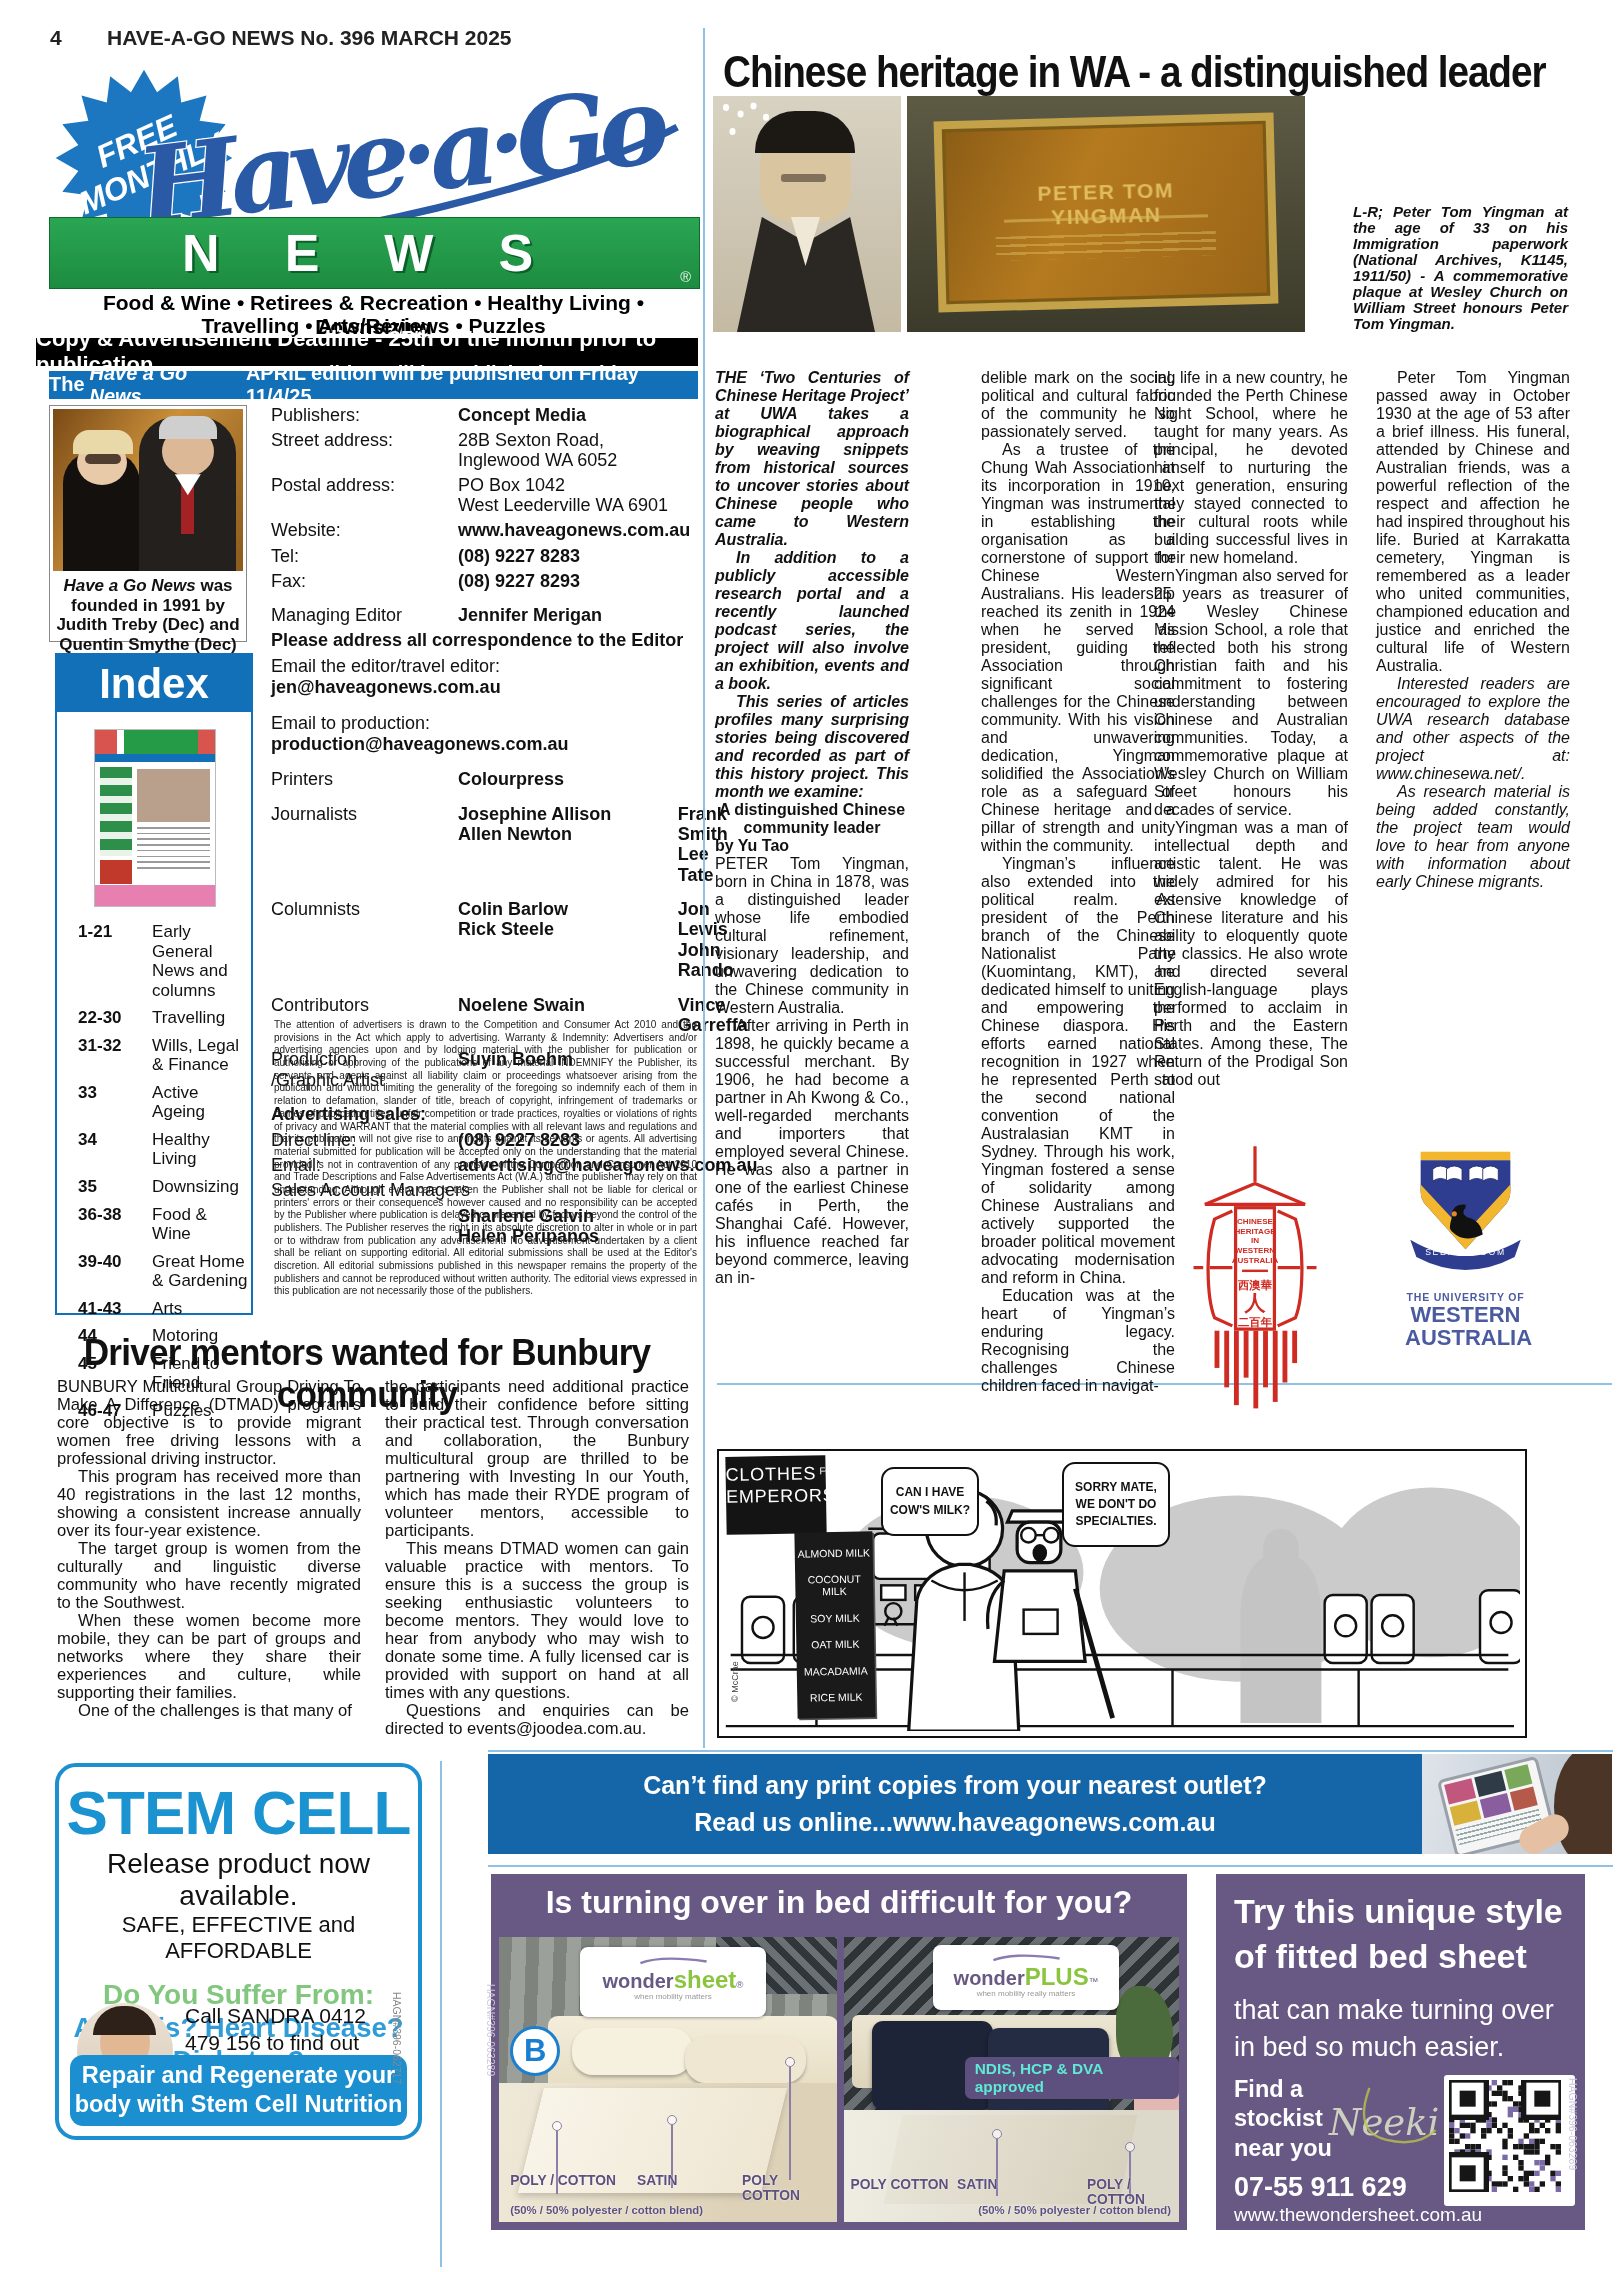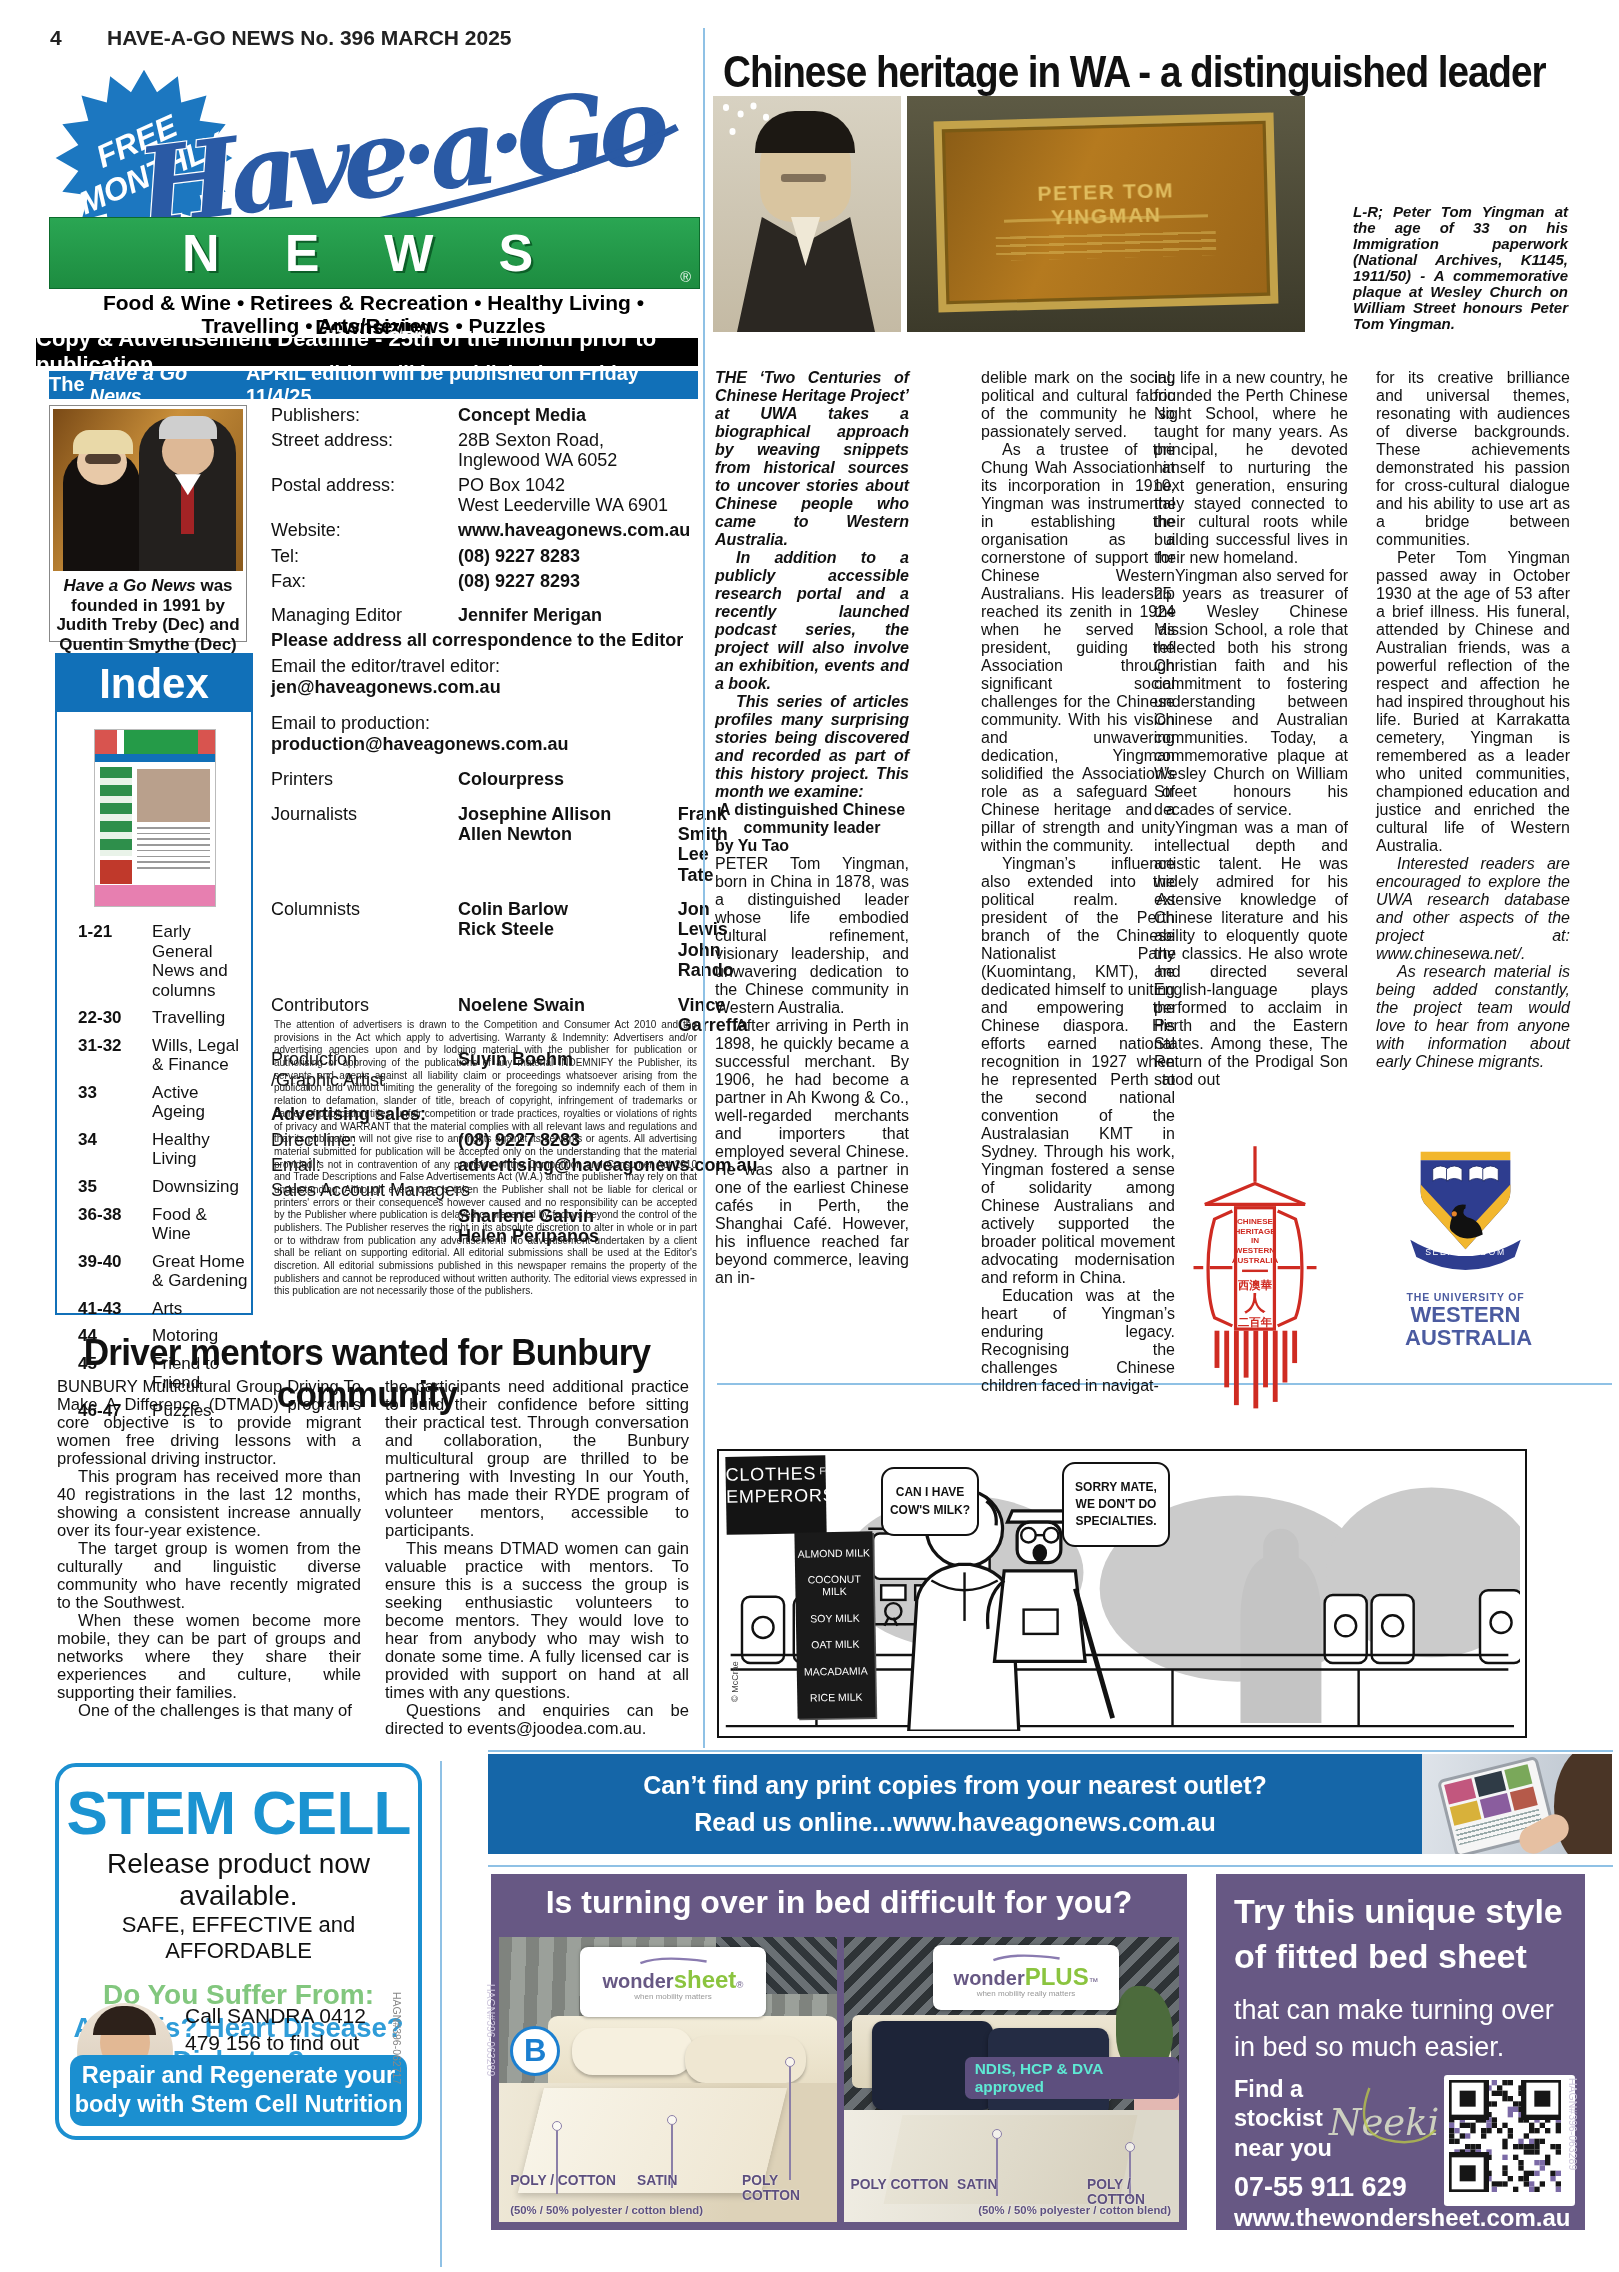--- a/index.html
+++ b/index.html
@@ -84,21 +84,21 @@
   .bedlbl{position:absolute;color:#5d4f7e;font-weight:bold;font-size:13.8px;text-shadow:0 0 1.6px #fff;}
   .bedsub{position:absolute;color:#5d4f7e;font-weight:bold;font-size:11.3px;text-shadow:0 0 1.6px #fff;}
   .pin{position:absolute;width:1.6px;background:#8b7fa8;}
   .pin::before{content:"";position:absolute;top:-9.7px;left:-4px;width:8px;height:8px;border:1.6px solid #8b7fa8;border-radius:50%;background:rgba(255,255,255,.6);}
   
   .sheet{background:#675884;color:#fff;}
   .sheet .h{font-weight:bold;font-size:34px;line-height:1.35;}
   .sheet .b{font-size:27px;line-height:1.4;}
   .sheet .find{font-weight:bold;font-size:23.5px;line-height:1.25;white-space:pre-line;}
   .sheet .ph{font-weight:bold;font-size:27px;}
-  .sheet .web{font-weight:bold;font-size:24px;}
+  .sheet .web{font-weight:normal;font-size:19px;}
   .neeki{font-family:"DejaVu Serif",serif;font-style:italic;font-size:37px;color:#cdd0c0;}
   .qrbox{background:#fff;border-radius:3.2px;}
 </style>
 </head>
 <body>
 
 <div id="page">
 
   <div class="abs hdr" style="left:50px;top:26px;">4</div>
   <div class="abs hdr" style="left:107px;top:26px;">HAVE-A-GO NEWS No. 396 MARCH 2025</div>
@@ -353,21 +353,20 @@
       <p class="bodyi">As a trustee of the Chung Wah Association at its incorporation in 1910, Yingman was instrumental in establishing the organisation as a cornerstone of support for Chinese Western Australians. His leadership reached its zenith in 1924 when he served as president, guiding the Association through significant social challenges for the Chinese community. With his vision and unwavering dedication, Yingman solidified the Association’s role as a safeguard of Chinese heritage and a pillar of strength and unity within the community.</p>
       <p class="bodyi">Yingman’s influence also extended into the political realm. As president of the Perth branch of the Chinese Nationalist Party (Kuomintang, KMT), he dedicated himself to uniting and empowering the Chinese diaspora. His efforts earned national recognition in 1927 when he represented Perth at the second national convention of the Australasian KMT in Sydney. Through his work, Yingman fostered a sense of solidarity among Chinese Australians and actively supported the broader political movement advocating modernisation and reform in China.</p>
       <p class="bodyi">Education was at the heart of Yingman’s enduring legacy. Recognising the challenges Chinese children faced in navigat-</p>
     </div>
   <div class="abs col jus" id="ca2" style="left:1154px;top:369px;width:194px;">
       <p class="body">ing life in a new country, he founded the Perth Chinese Night School, where he taught for many years. As principal, he devoted himself to nurturing the next generation, ensuring they stayed connected to their cultural roots while building successful lives in their new homeland.</p>
       <p class="bodyi">Yingman also served for 25 years as treasurer of the Wesley Chinese Mission School, a role that reflected both his strong Christian faith and his commitment to fostering understanding between Chinese and Australian communities. Today, a commemorative plaque at Wesley Church on William Street honours his decades of service.</p>
       <p class="bodyi">Yingman was a man of intellectual depth and artistic talent. He was widely admired for his extensive knowledge of Chinese literature and his ability to eloquently quote the classics. He also wrote and directed several English-language plays performed to acclaim in Perth and the Eastern States. Among these, The Return of the Prodigal Son stood out</p>
     </div>
   <div class="abs col jus" id="ca3" style="left:1376px;top:369px;width:194px;">
-      <p class="body">for its creative brilliance and universal themes, resonating with audiences of diverse backgrounds. These achievements demonstrated his passion for cross-cultural dialogue and his ability to use art as a bridge between communities.</p>
       <p class="bodyi">Peter Tom Yingman passed away in October 1930 at the age of 53 after a brief illness. His funeral, attended by Chinese and Australian friends, was a powerful reflection of the respect and affection he had inspired throughout his life. Buried at Karrakatta cemetery, Yingman is remembered as a leader who united communities, championed education and justice and enriched the cultural life of Western Australia.</p>
       <p class="iti">Interested readers are encouraged to explore the UWA research database and other aspects of the project at: www.chinesewa.net/.</p>
       <p class="iti">As research material is being added constantly, the project team would love to hear from anyone with information about early Chinese migrants.</p>
     </div>
 
   <div class="abs" style="left:1190px;top:1143px;width:130px;height:267px;">
     <svg width="130" height="267" viewBox="0 0 160 330">
       <g stroke="#cf2b22" stroke-width="4" fill="none">
         <line x1="80" y1="4" x2="80" y2="48"></line>
         <path d="M18 76 L80 50 L142 76"></path>

